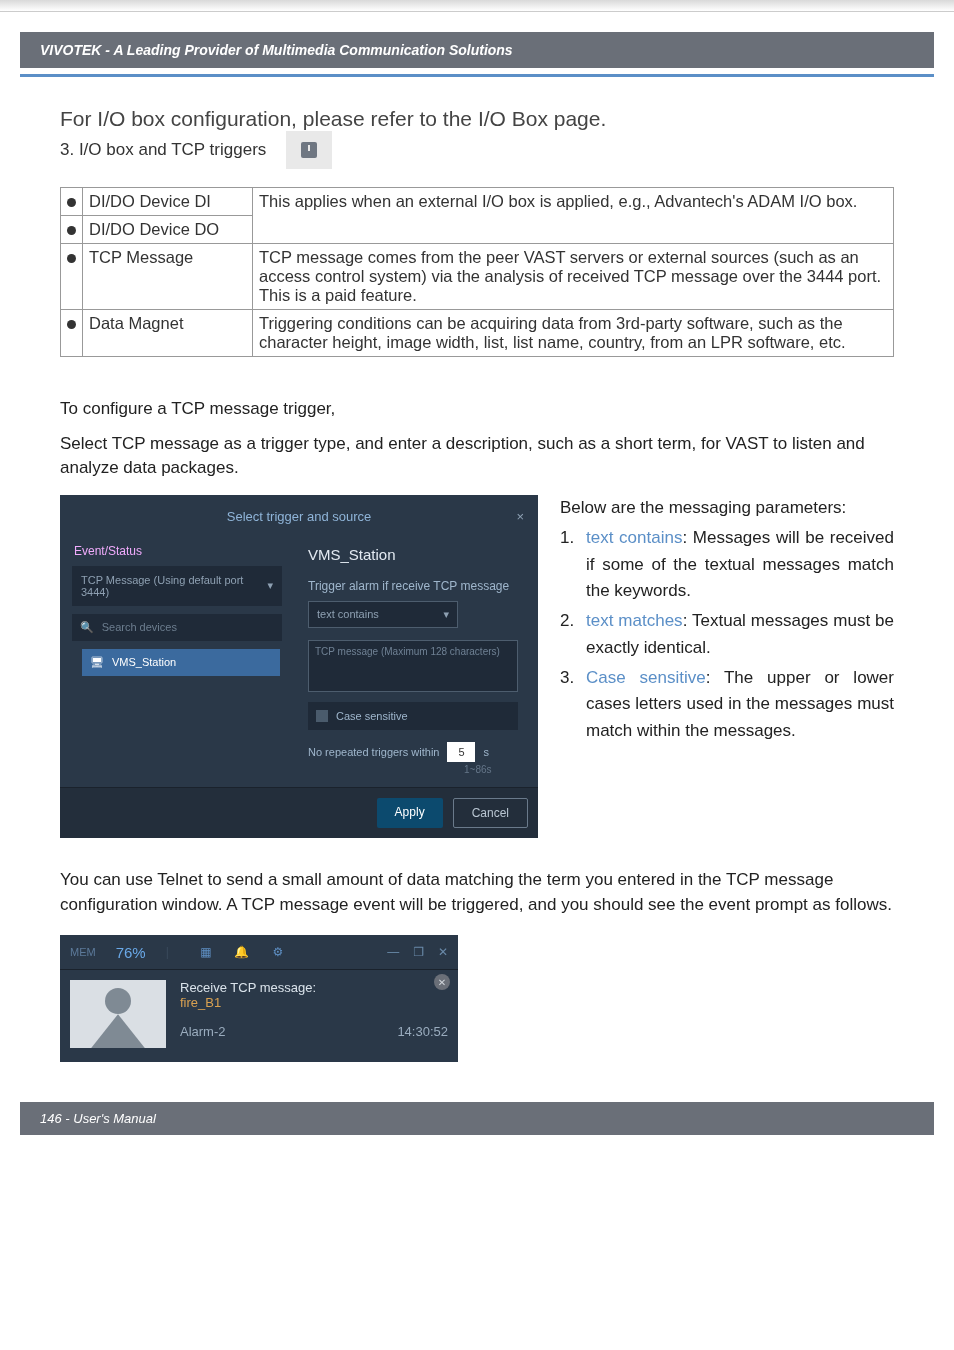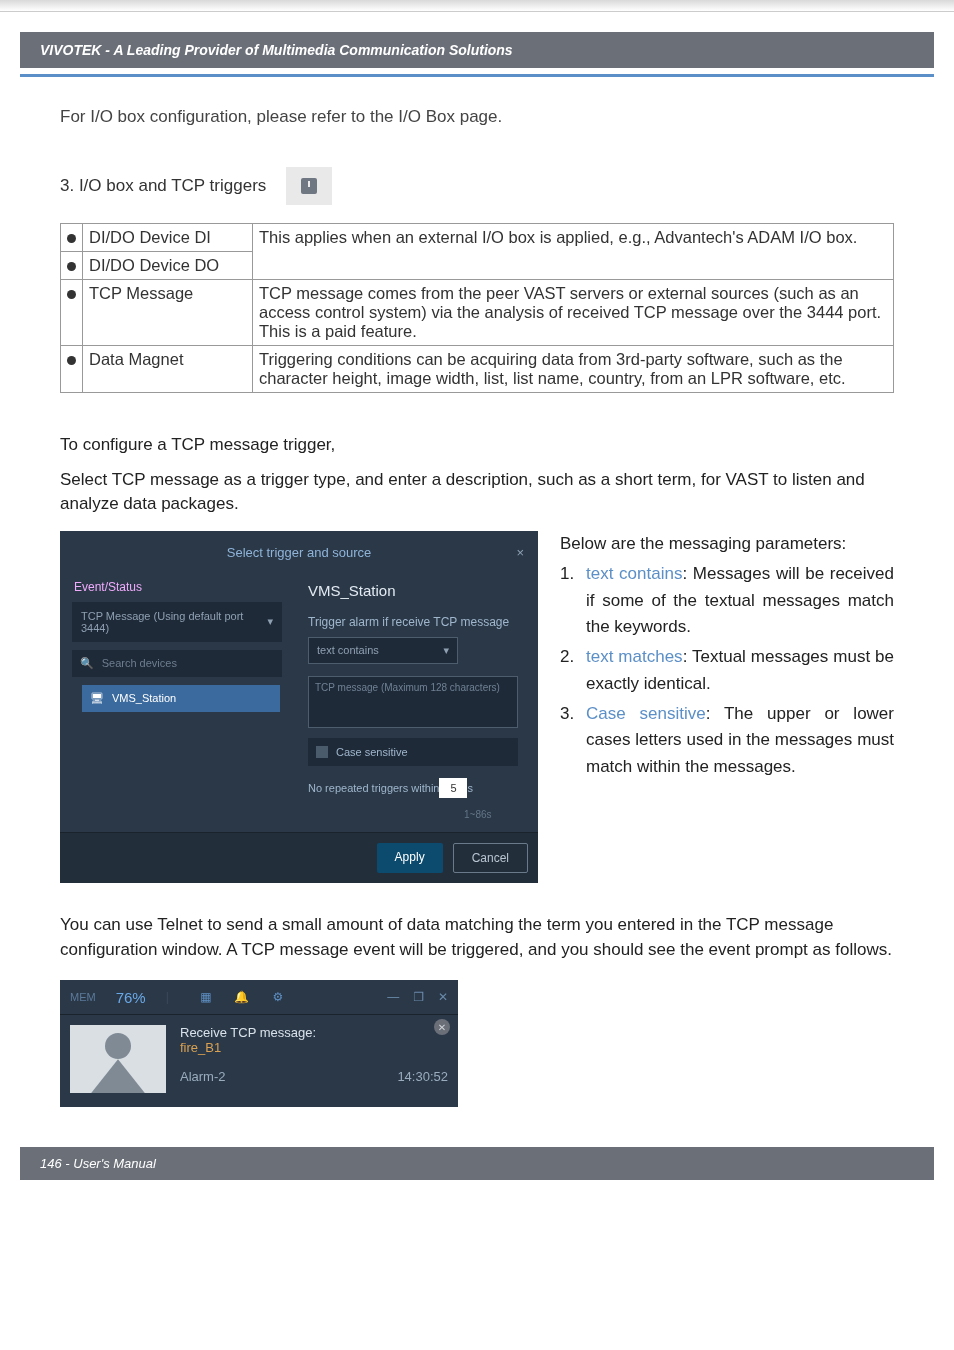--- a/index.html
+++ b/index.html
@@ -26,23 +26,22 @@
   }
   .accent-line {
     height: 3px;
     background: #5b8fc7;
     margin: 6px 20px 0 20px;
   }
   .content {
     padding: 30px 60px 0 60px;
   }
   .intro-text {
-    font-size: 17px;
+    font-size: 21px;
     color: #444;
-    margin-bottom: 40px;
   }
   .sec-row {
     display: flex;
     align-items: center;
     gap: 20px;
     margin-bottom: 18px;
   }
   .sec-title {
     font-size: 17px;
     color: #333;
@@ -215,22 +214,22 @@
     gap: 8px;
     align-items: center;
   }
   .chkbox {
     width: 12px; height: 12px;
     background: #4a5b6c;
   }
   .r-row {
     display: flex;
     align-items: center;
-    gap: 0;
-    margin: 12px 0 11px 6px;
+    gap: 8px;
+    margin: 12px 0 2px 6px;
     color: #9fb6cc;
     font-size: 11px;
   }
   .num-in {
     background: #fff;
     color: #333;
     width: 28px;
     text-align: center;
     padding: 4px 0;
     font-size: 11px;

